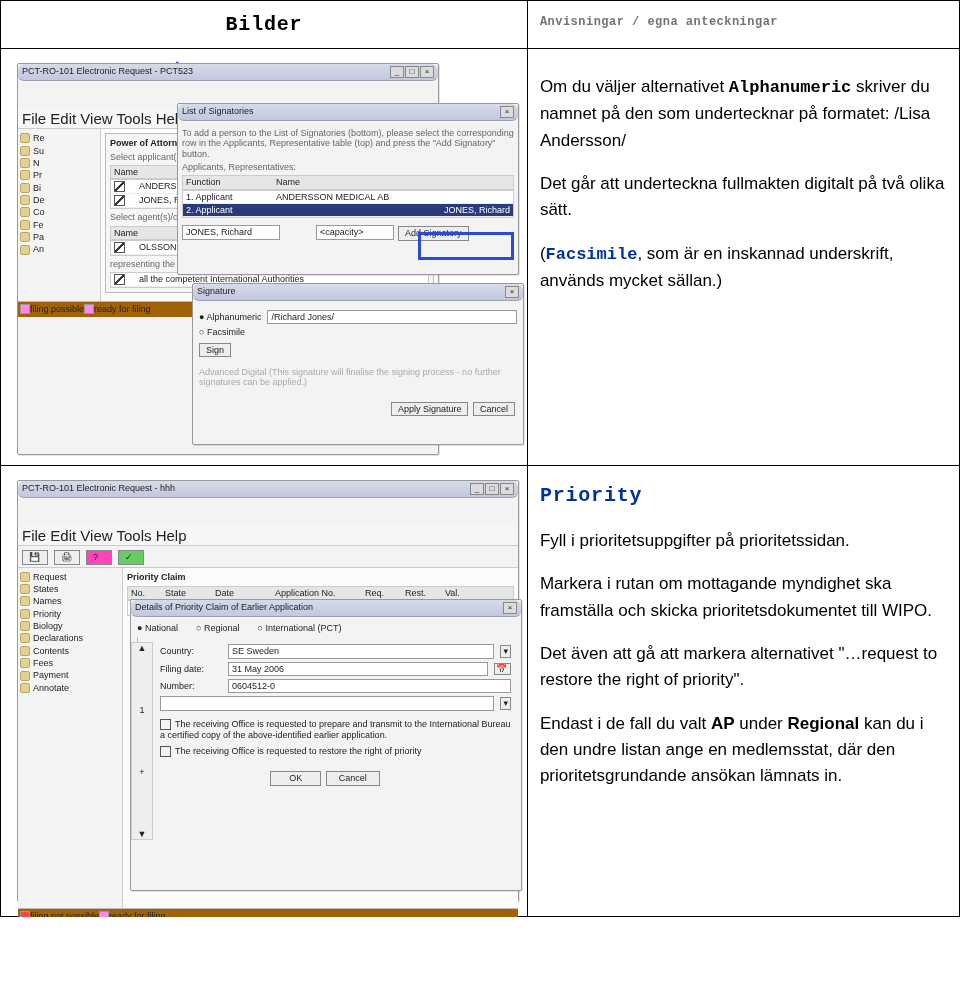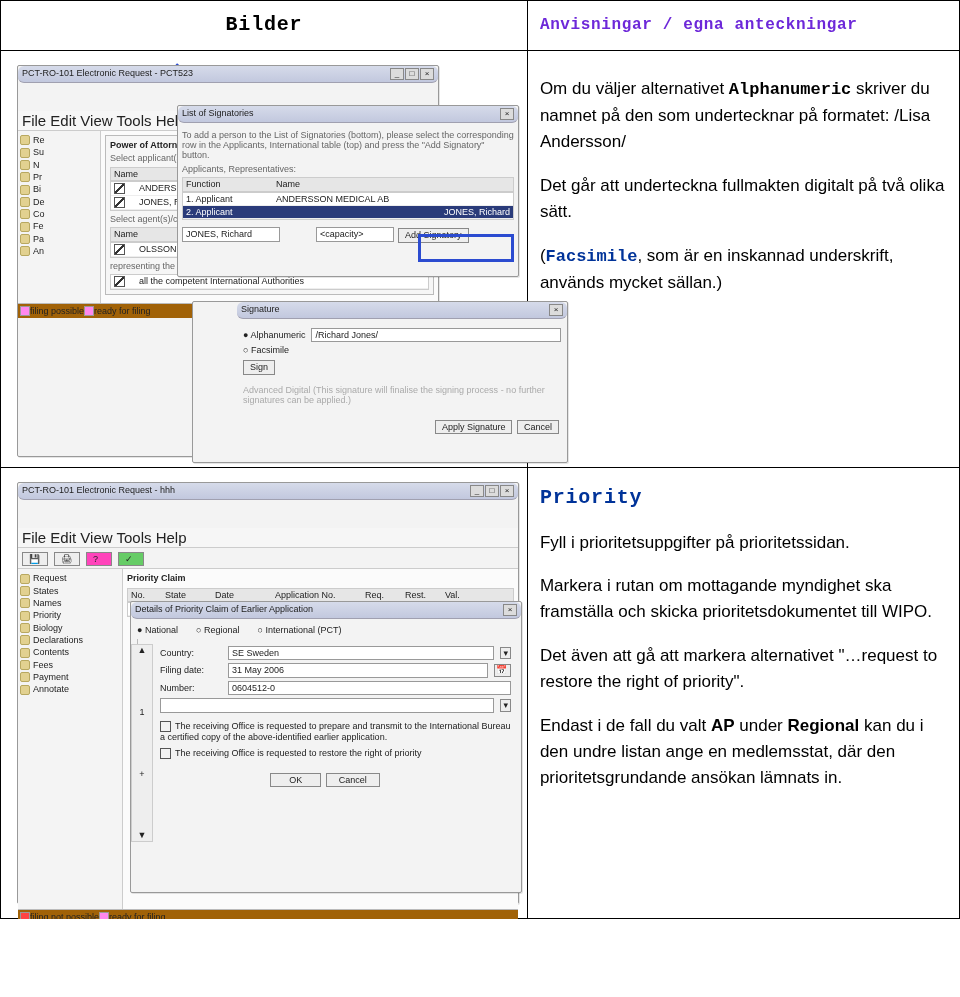--- a/index.html
+++ b/index.html
@@ -35,22 +35,22 @@
     text-align: center;
     font-family: "Courier New", Courier, monospace;
     font-weight: bold;
     font-size: 20px;
     padding: 12px;
     letter-spacing: 0.04em;
   }
   .header-right {
     font-family: "Courier New", Courier, monospace;
     font-weight: bold;
-    font-size: 16px;
-    color: #6d28d9;
+    font-size: 12px;
+    color: #737373;
     padding: 12px;
     letter-spacing: 0.04em;
   }
   .section-title {
     font-family: "Courier New", Courier, monospace;
     font-weight: bold;
     font-size: 20px;
     color: #003399;
     margin: 6px 0 12px 0;
     letter-spacing: 0.04em;
@@ -151,23 +151,22 @@
     height: 400px;
   }
   .mock.app1 {
     position: absolute; left: 0; top: 0; width: 420px; height: 390px;
   }
   .mock.dialog-list {
     position: absolute; left: 160px; top: 40px; width: 340px; height: 170px;
     z-index: 2;
   }
   .mock.dialog-sig {
-    position: absolute; left: 175px; top: 236px; width: 330px; height: 160px;
+    position: absolute; left: 175px; top: 220px; width: 330px; height: 160px;
     z-index: 3;
-    padding-left: 44px;
   }
   
   .mock.app2 {
     width: 500px; height: 420px;
     position: relative;
   }
   .mock.dialog-prio {
     position: absolute; left: 108px; top: 112px; width: 390px; height: 290px;
     z-index: 2;
   }
@@ -317,21 +316,21 @@
 
         
         <div class="mock dialog-list">
           <div class="titlebar">
             <span>List of Signatories</span>
             <span class="windowctl">
                 <span>×</span>
               </span>
           </div>
           <div style="padding:4px;">
-            <div class="greyline">To add a person to the List of Signatories (bottom), please select the corresponding row in the Applicants, International table (top) and press the "Add Signatory" button.</div>
+            <div class="greyline">To add a person to the List of Signatories (bottom), please select the corresponding row in the Applicants, Representative table (top) and press the "Add Signatory" button.</div>
             <div class="greyline">Applicants, Representatives:</div>
             <div class="list-head">
               <span style="width:80px;">Function</span>
                 <span>Name</span>
             </div>
             <div style="background:#fff;border:1px solid #ccc;">
               <div class="list-row">
                   <span style="width:80px;">1. Applicant</span>
                   <span>ANDERSSON MEDICAL AB</span>
                 </div>

